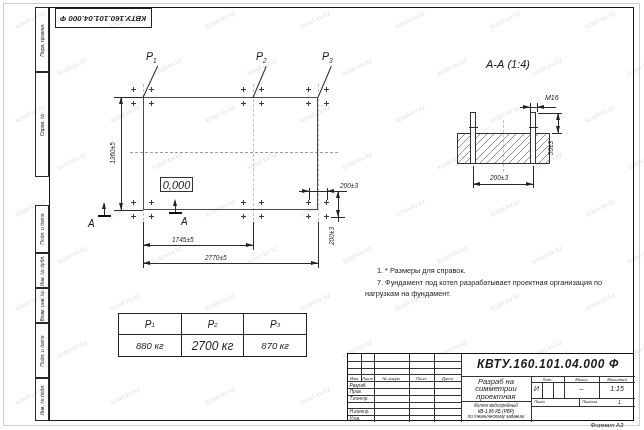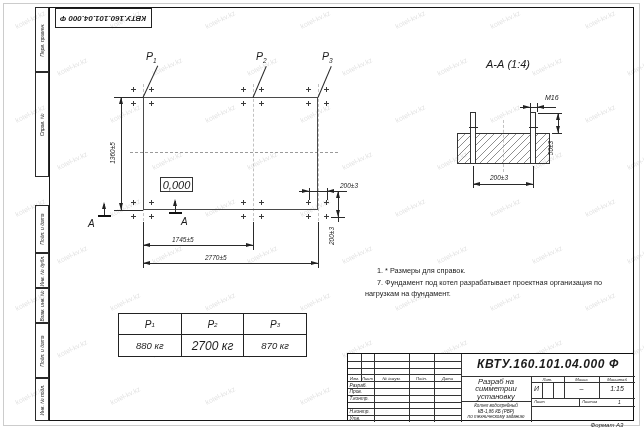--- a/index.html
+++ b/index.html
@@ -281,21 +281,21 @@
     <div class="t" style="left:1.5px;top:35.4px;font-size:4.8px;">Пров.</div>
     <div class="t" style="left:1.5px;top:42.2px;font-size:4.8px;">Т.контр.</div>
     <div class="t" style="left:1.5px;top:55.4px;font-size:4.8px;">Н.контр.</div>
     <div class="t" style="left:1.5px;top:62.2px;font-size:4.8px;">Утв.</div>
 
     <div class="vl" style="left:183px;top:22px;height:46px;"></div>
     <div class="hl" style="left:113px;top:47px;width:70px;"></div>
     <div style="position:absolute;left:113px;top:23.5px;width:70px;text-align:center;font-style:italic;font-size:7.6px;line-height:7.8px;">
       <div>Разраб на</div>
       <div>симметрии</div>
-      <div>установку</div>
+      <div>проектная</div>
     </div>
     <div style="position:absolute;left:113px;top:49px;width:70px;text-align:center;font-style:italic;font-size:4.6px;line-height:5.6px;">
       <div>Котел водогрейный</div>
       <div>КВ-1,86 КБ (РВР)</div>
       <div>по техническому заданию</div>
     </div>
 
     <div class="hl" style="left:183px;top:28px;width:104px;"></div>
     <div class="hl" style="left:183px;top:44px;width:104px;"></div>
     <div class="hl" style="left:183px;top:52px;width:104px;"></div>

